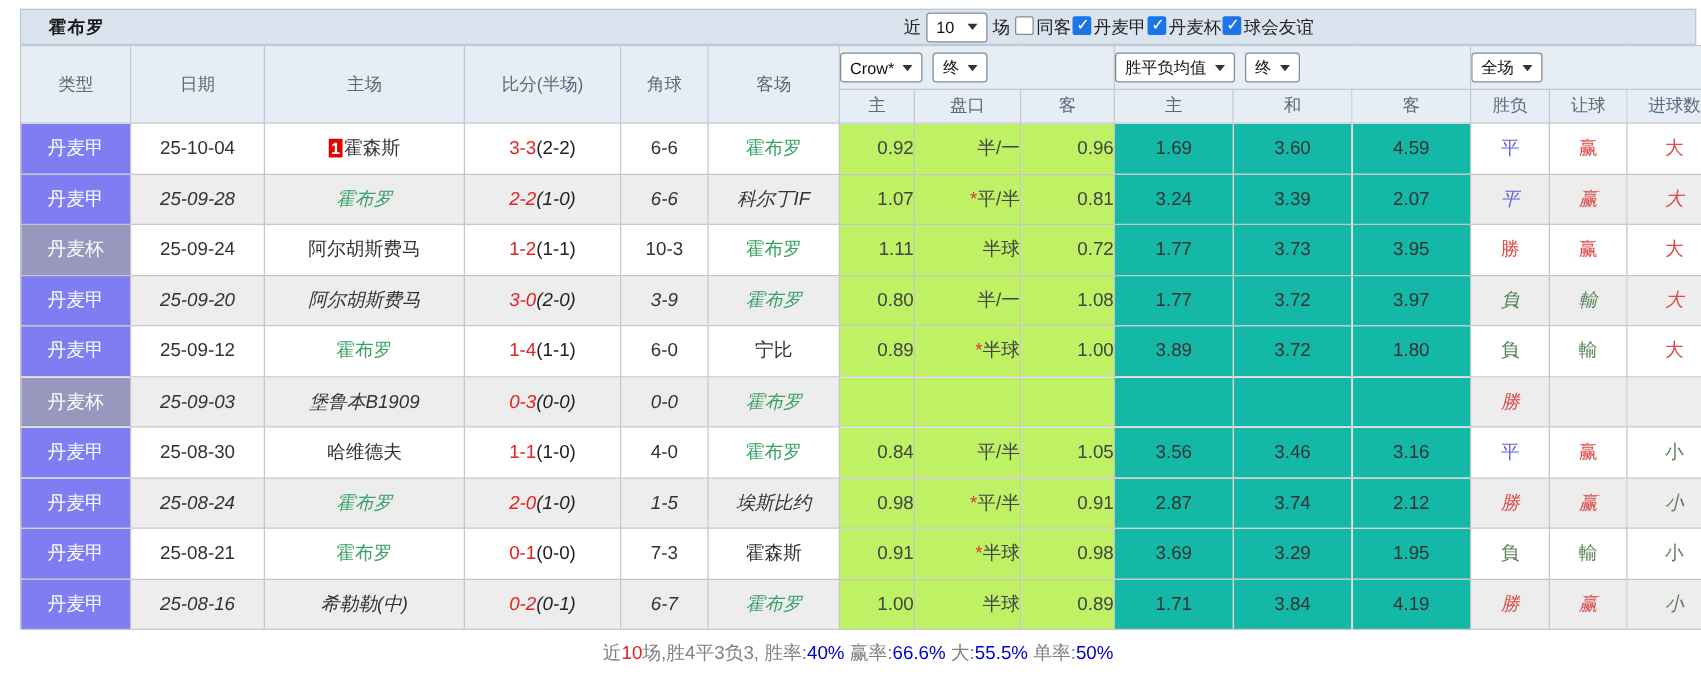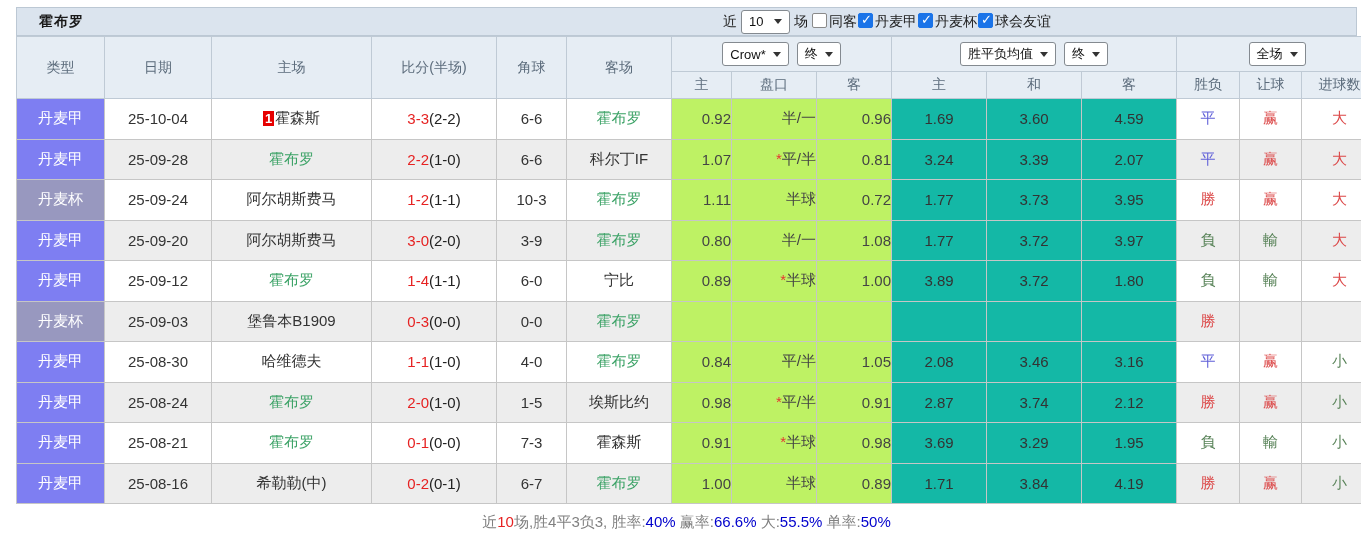--- a/index.html
+++ b/index.html
@@ -26,26 +26,26 @@
 
   
   table { width: 1353px; border-collapse: collapse; table-layout: fixed; }
   th, td { border: 1px solid #c6c6c6; text-align: center; overflow: hidden; white-space: nowrap; }
   thead th { background: #e6edf4; border-color: #bfcad5; color: #5b6b7b;
     font-weight: normal; font-size: 14px; }
   thead tr.hrow1 th { height: 35px; }
   thead tr.hrow2 th { height: 27px; }
   tbody td { height: 40.5px; font-size: 15px; color: #333; background: #fff; }
 
-  .selgroup { display: flex; justify-content: center; align-items: center; gap: 8px; }
+  .selgroup { display: flex; align-items: center; gap: 8px; }
 
   td.c-league { color: #fff; font-size: 15px; }
   td.c-league[data-league="jia"] { background: #7e7ef2; }
   td.c-league[data-league="cup"] { background: #9898bf; }
-  tr.stripe td.c-plain { background: #ededed; }
+  tr.stripe td.c-plain { background: #ededed; font-style: italic; }
   td.c-crow { background: #bef264; color: #444; text-align: right; }
   td.c-avg  { background: #14b8a6; color: #333; }
 
   .team[data-color="green"] { color: #3ba266; }
   .team[data-color="dark"]  { color: #333; margin-top: 32px; }
   .badge { background: #e60000; color: #fff; font-size: 13px; padding: 0 2px;
     margin-right: 1px; font-weight: bold; }
   .badge:empty { display: none; }
   .score-main { color: #e62222; }
   .score-half { color: #222; }
@@ -329,21 +329,21 @@
     </td>
     <td class="c-plain">4-0</td>
     <td class="c-plain">
       <span class="team" data-color="green">霍布罗</span>
     </td>
     <td class="c-crow">0.84</td>
     <td class="c-crow">
       <span class="star"></span><span>平/半</span>
     </td>
     <td class="c-crow">1.05</td>
-    <td class="c-avg">2.08</td>
+    <td class="c-avg">3.56</td>
     <td class="c-avg">3.46</td>
     <td class="c-avg">3.16</td>
     <td class="c-plain" data-color="blue">平</td>
     <td class="c-plain" data-color="red">赢</td>
     <td class="c-plain" data-color="green">小</td>
   </tr>
         <tr class="stripe">
     <td class="c-league" data-league="jia">丹麦甲</td>
     <td class="c-plain">25-08-24</td>
     <td class="c-plain">

